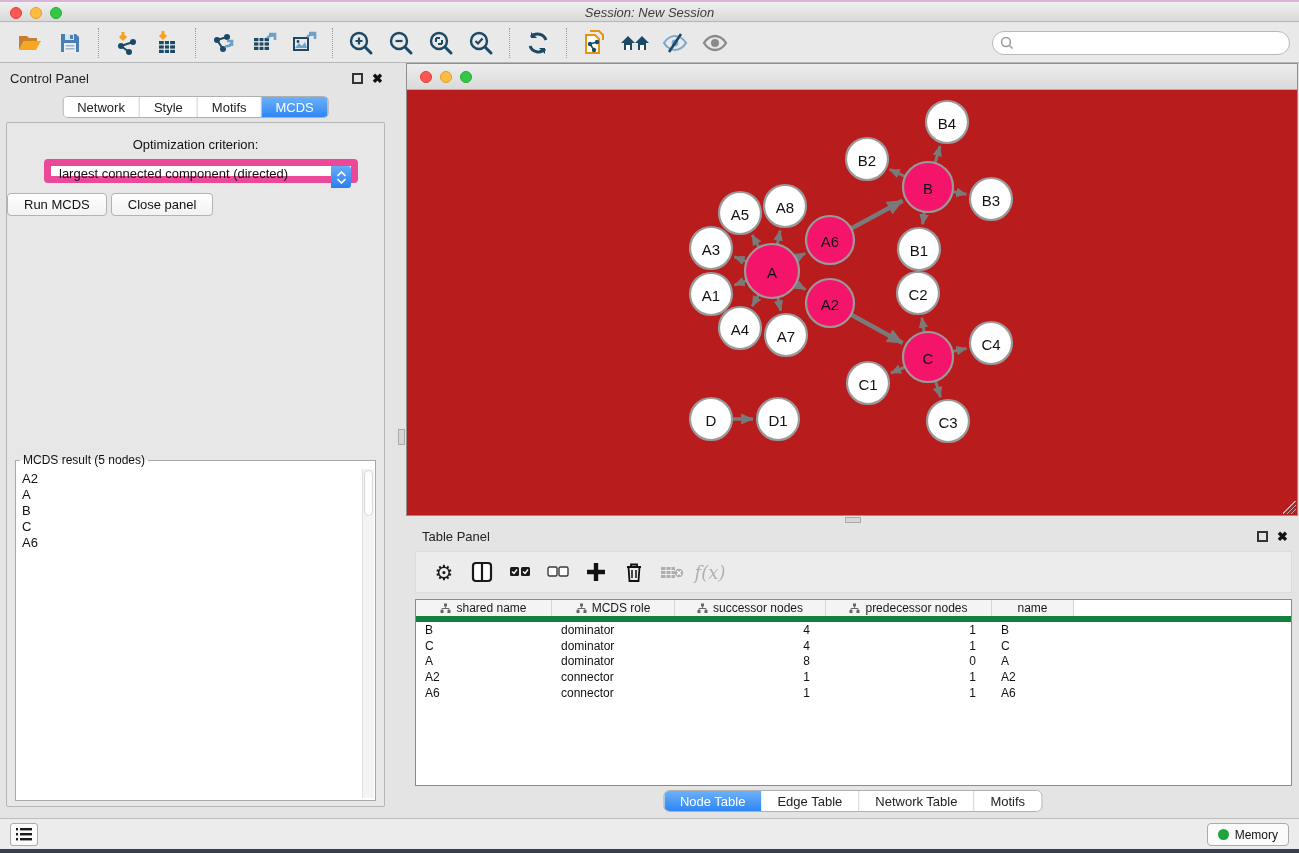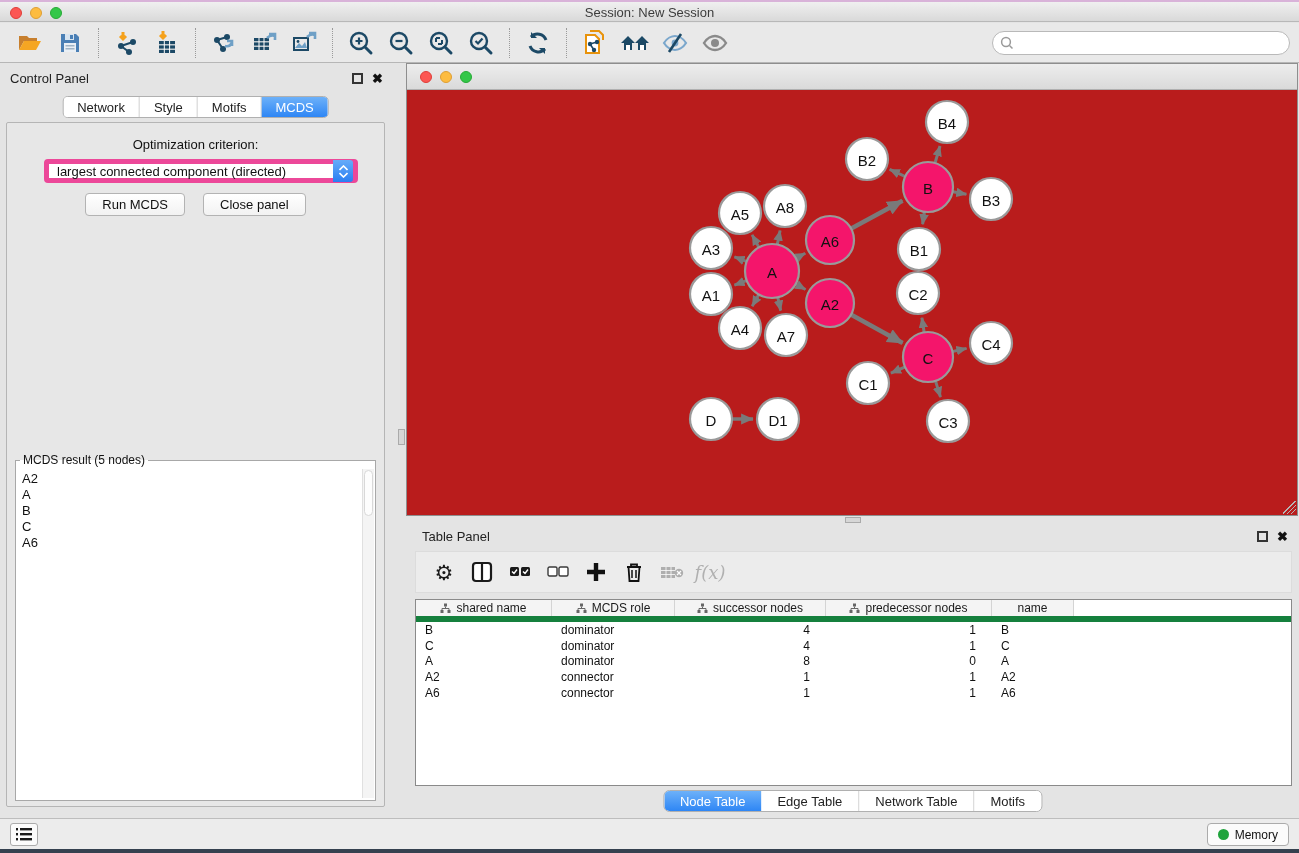--- a/index.html
+++ b/index.html
@@ -3,21 +3,21 @@
 <meta charset="utf-8">
 <style>
   * { margin:0; padding:0; box-sizing:border-box; }
   html,body { width:1299px; height:853px; overflow:hidden; }
   body { font-family:"Liberation Sans", sans-serif; background:#e4e4e4; position:relative; }
   .app { position:absolute; inset:0; }
 
   
   .titlebar { position:absolute; left:0; top:0; width:1299px; height:22px;
     background:linear-gradient(#f0f0f0,#d9d9d9); border-top:2px solid #d9b3d9;
-    border-bottom:1px solid #b8b8b8; }
+    border-bottom:1px solid #b8b8b8;font-style:italic; }
   .titlebar .title { position:absolute; left:0; right:0; top:3px; text-align:center;
     font-size:13px; color:#3c3c3c; }
   .lights { position:absolute; left:10px; top:5px; display:flex; gap:8px; }
   .light { width:12px; height:12px; border-radius:50%; }
   .light.red { background:#fc5753; border:1px solid #df3e38; }
   .light.yellow { background:#fdbc40; border:1px solid #de9f34; }
   .light.green { background:#33c748; border:1px solid #27aa35; }
 
   
   .toolbar { position:absolute; left:0; top:23px; width:1299px; height:40px;
@@ -48,26 +48,26 @@
     height:22px; border:1px solid #b0b0b0; border-radius:5px; overflow:hidden; background:#fff; z-index:2; }
   .seg { padding:0 14px; font-size:13px; color:#222; display:flex; align-items:center;
     border-right:1px solid #c6c6c6; background:#fff; cursor:pointer; white-space:nowrap; }
   .seg:last-child { border-right:none; }
   .seg.active { background:linear-gradient(#6db1f9,#2e86f5); color:#fff; border-right:none; }
 
   .cp-content { position:absolute; left:6px; right:6px; top:59px; bottom:6px;
     border:1px solid #b5b5b5; border-radius:2px; background:#e7e7e7; }
   .opt-label { position:absolute; left:0; right:0; top:14px; text-align:center; font-size:13px; color:#111; }
   .dropdown { position:absolute; left:37px; top:36px; width:314px; height:24px; background:#fff;
-    border:5px solid #ec4899; border-radius:4px; display:flex; align-items:center; cursor:pointer; }
+    border:7px solid #ec4899; border-radius:4px; display:flex; align-items:flex-start; cursor:pointer; }
   .dd-text { flex:1; font-size:13px; color:#111; padding-left:8px; white-space:nowrap; overflow:hidden; }
   .dd-stepper { width:20px; height:22px; border-radius:0 3px 3px 0;
     background:linear-gradient(#66acf9,#2a7ef2); display:flex; flex-direction:column;
     align-items:center; justify-content:center; gap:1px; }
-  .btn-row { position:absolute; left:0; right:0; top:70px; display:flex; justify-content:center; gap:18px; }
+  .btn-row { position:absolute; left:0; right:0; top:70px; display:flex; gap:4px; }
   .mac-btn { height:23px; padding:0 16px; background:linear-gradient(#ffffff,#f2f2f2);
     border:1px solid #b3b3b3; border-radius:4px; font-size:13px; color:#111; cursor:pointer; }
 
   fieldset.result { position:absolute; left:8px; right:8px; top:330px; bottom:5px;
     border:1px solid #a8a8a8; background:#fff; padding:0; }
   fieldset.result legend { font-size:12px; color:#111; margin-left:4px; padding:0 3px; }
   .result-list { position:absolute; left:2px; top:2px; right:14px; bottom:2px; overflow:hidden;
     font-size:13px; color:#111; padding:2px 4px; }
   .result-list div { line-height:16px; }
   .result-scroll { position:absolute; right:1px; top:2px; bottom:2px; width:12px;

